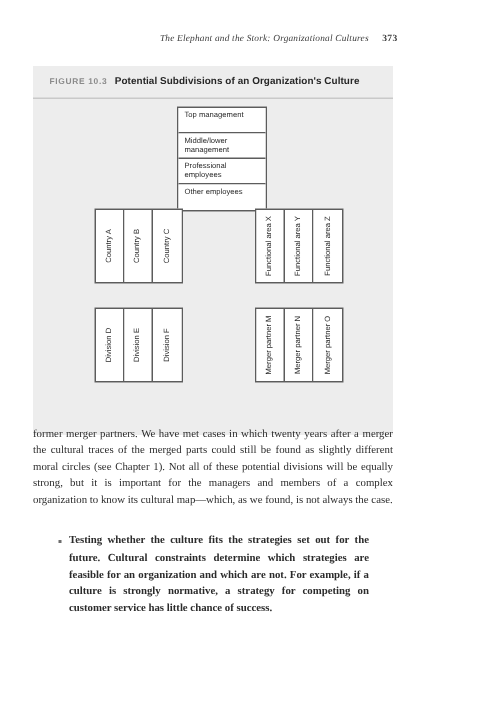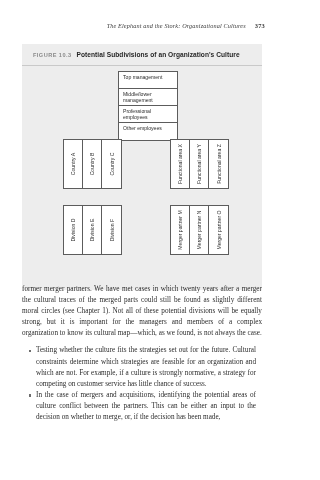--- a/index.html
+++ b/index.html
@@ -172,23 +172,24 @@
   .body-text p {
     margin: 0;
     font-family: "Liberation Serif", serif;
     font-size: 7.2px;
     line-height: 11.1px;
     text-align: justify;
     color: #2b2b2b;
     letter-spacing: 0.02px;
   }
   ul.bullets {
-    margin: 6px;
+    margin: 16px;
     padding: 0;
     list-style: none;
+    font-weight: bold;
   }
   ul.bullets li {
     position: relative;
     padding-left: 8px;
     margin: 0;
     font-family: "Liberation Serif", serif;
     font-size: 7.2px;
     line-height: 11.1px;
     text-align: justify;
     color: #2b2b2b;
@@ -278,18 +279,14 @@
   </div>
 </div>
 
 <div class="body-text">
   <p>former merger partners. We have met cases in which twenty years after a merger the cultural traces of the merged parts could still be found as slightly different moral circles (see Chapter 1). Not all of these potential divisions will be equally strong, but it is important for the managers and members of a complex organization to know its cultural map—which, as we found, is not always the case.</p>
   <ul class="bullets">
     <li>
       <span class="sq-bullet"></span>
       <span>Testing whether the culture fits the strategies set out for the future. Cultural constraints determine which strategies are feasible for an organization and which are not. For example, if a culture is strongly normative, a strategy for competing on customer service has little chance of success.</span>
     </li>
-    <li>
-      <span class="sq-bullet"></span>
-      <span>In the case of mergers and acquisitions, identifying the potential areas of culture conflict between the partners. This can be either an input to the decision on whether to merge, or, if the decision has been made,</span>
-    </li>
   </ul>
 </div>
 
 </body></html>

